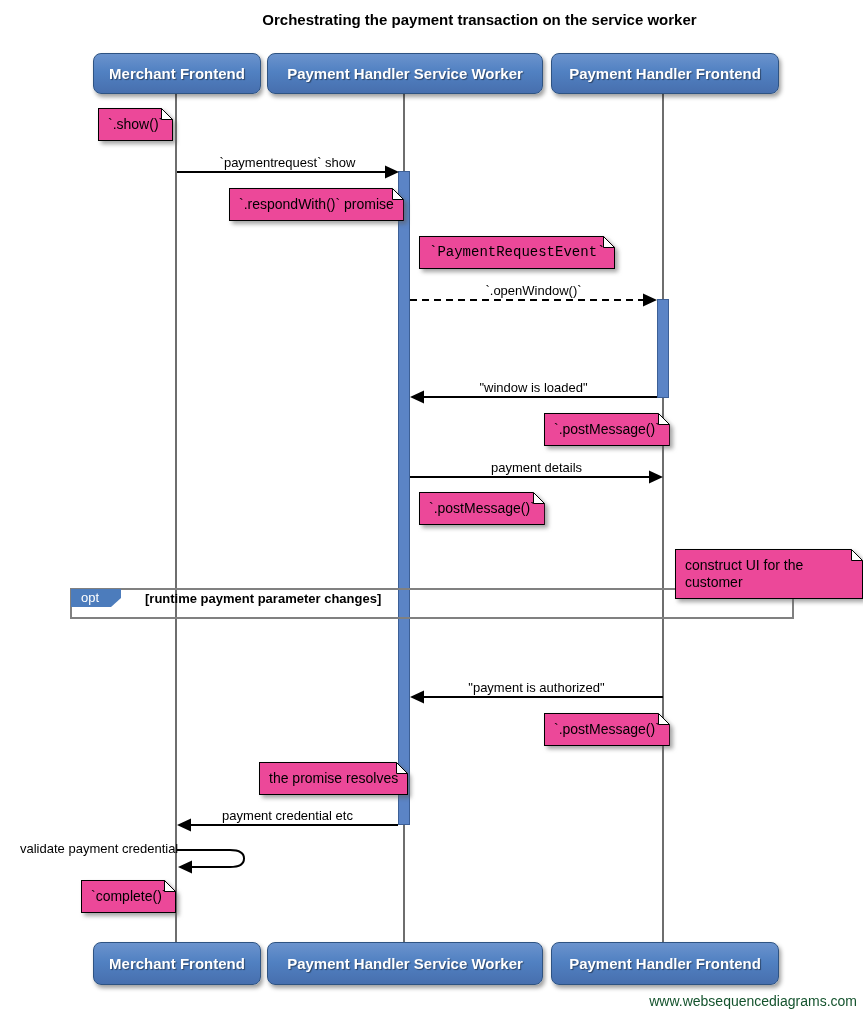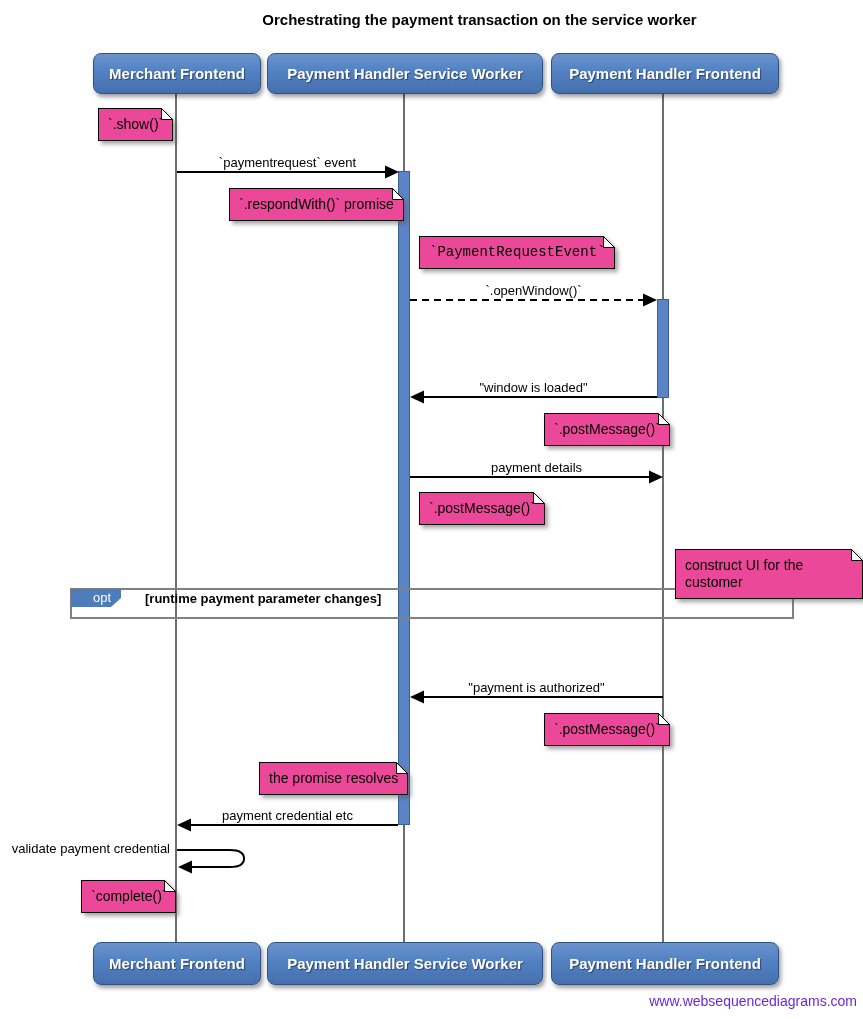--- a/index.html
+++ b/index.html
@@ -10,21 +10,21 @@
   .abs{position:absolute;}
   svg.layer{position:absolute;left:0;top:0;width:863px;height:1019px;}
   #lifelines{z-index:1;}
   #arrows{z-index:3;}
 
   .title{
     left:0;top:11px;width:863px;text-align:center;
     font-size:15px;font-weight:bold;z-index:6;margin-left:48px;
   }
   .watermark{
-    right:6px;top:993px;font-size:14px;color:#6d28d9;z-index:6;
+    right:6px;top:993px;font-size:14px;color:#14532d;z-index:6;
   }
 
   .actor-box{
     z-index:7;display:flex;align-items:center;justify-content:center;
     background:linear-gradient(#6b93cd 0%,#5181c2 45%,#476fae 100%);
     border:1px solid #2e5382;border-radius:8px;
     box-shadow:2px 3px 4px rgba(0,0,0,0.38);
     color:#fff;font-size:15px;font-weight:bold;
     text-shadow:1px 1px 1px rgba(0,0,0,0.45);
     white-space:nowrap;
@@ -47,21 +47,21 @@
   }
   .fold{position:absolute;top:0;right:0;}
 
   .fragment{
     z-index:4;border:2px solid #808080;box-sizing:border-box;
     background:transparent;
   }
   .frag-tab{
     position:absolute;left:-1px;top:-1px;width:50px;height:18px;
     background:#4c7cbc;color:#fff;font-size:13px;line-height:17px;
-    padding-left:22px;box-sizing:border-box;
+    padding-left:10px;box-sizing:border-box;
     clip-path:polygon(0 0,100% 0,100% 50%,80% 100%,0 100%);
   }
   .frag-cond{
     position:absolute;left:73px;top:1px;font-size:13px;font-weight:bold;
     white-space:nowrap;
   }
 </style>
 </head>
 <body>
 
@@ -107,27 +107,27 @@
       <path d="M177,850 H230 Q244,850 244,858.5 Q244,867 230,867 H192" fill="none" stroke="#000" stroke-width="2"></path>
       <polygon points="178,867 192,860.5 192,873.5" fill="#000"></polygon>
     </g>
   </svg>
 
   <div class="abs fragment" style="left:70px;top:588px;width:724px;height:31px;">
     <div class="frag-tab">opt</div>
     <div class="frag-cond">[runtime payment parameter changes]</div>
   </div>
 
-  <div class="abs msg-label" style="left:176px;top:155px;width:223px;">`paymentrequest` event</div>
+  <div class="abs msg-label" style="left:176px;top:155px;width:223px;">`paymentrequest` show</div>
   <div class="abs msg-label" style="left:410px;top:283px;width:247px;">`.openWindow()`</div>
   <div class="abs msg-label" style="left:410px;top:380px;width:247px;">"window is loaded"</div>
   <div class="abs msg-label" style="left:410px;top:460px;width:253px;">payment details</div>
   <div class="abs msg-label" style="left:410px;top:680px;width:253px;">"payment is authorized"</div>
   <div class="abs msg-label" style="left:176px;top:808px;width:223px;">payment credential etc</div>
-  <div class="abs msg-label" style="left:0px;top:841px;width:170px;text-align:right;">validate payment credential</div>
+  <div class="abs msg-label" style="left:0px;top:841px;width:170px;text-align:left;padding-left:20px;">validate payment credential</div>
 
   <div class="abs note" style="left:98px;top:108px;">
     <div class="note-body">`.show()`</div>
     <svg class="fold" width="12" height="12">
         <path d="M0.5,0.5 L11.5,11.5 L0.5,11.5 Z" fill="#fff" stroke="#000" stroke-width="1"></path>
       </svg>
   </div>
   <div class="abs note" style="left:229px;top:188px;">
     <div class="note-body">`.respondWith()` promise</div>
     <svg class="fold" width="12" height="12">

